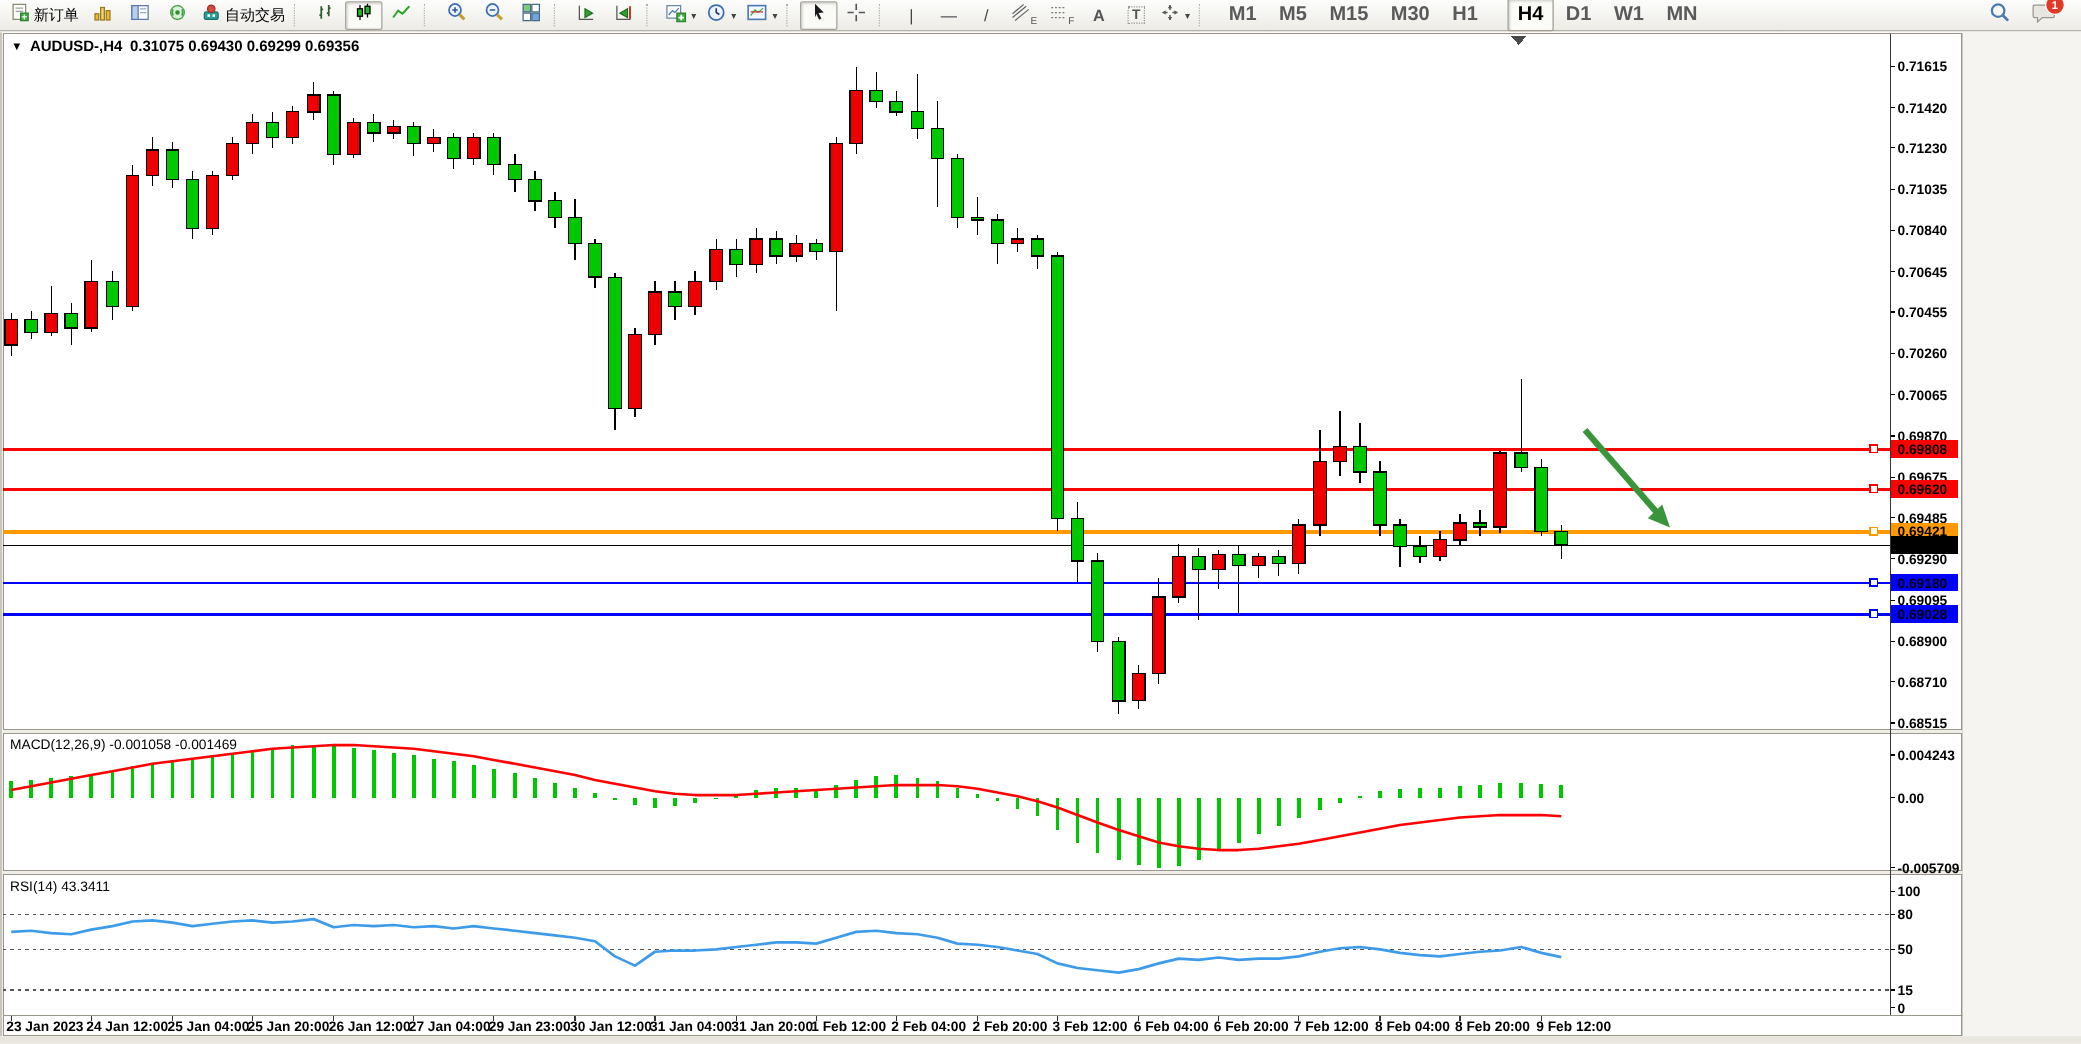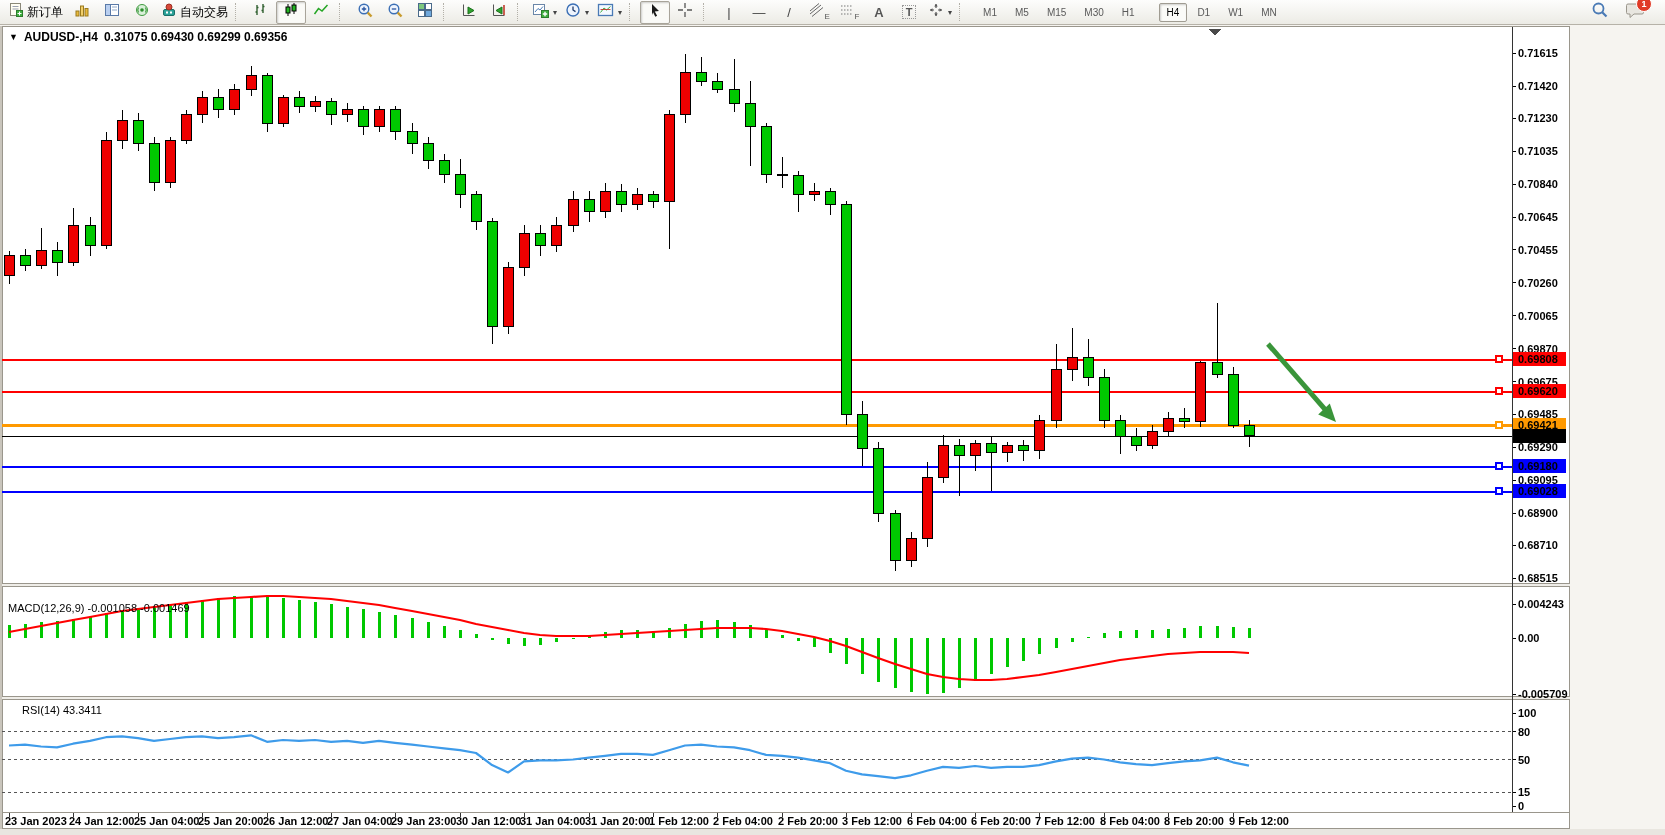--- a/index.html
+++ b/index.html
@@ -21,39 +21,39 @@
     gap:3px;padding:0 3px;border:1px solid transparent;border-radius:2px;color:#333;
   }
   .tbtn.pressed{background:#fafaf7;border:1px solid #a8a49a;box-shadow:inset 1px 1px 2px rgba(0,0,0,.18);}
   .tbtn .cnlabel{font-size:12px;color:#000;white-space:nowrap;}
   .sep{width:7px;height:18px;border-left:1px dotted #b3b0a8;margin:0 3px;}
   .caret{font-size:8px;color:#444;margin-left:1px;}
   .glyph{font-size:13px;color:#444;font-weight:bold;}
   .glyph.slim{font-weight:normal;}
   .tf-group{display:flex;align-items:center;margin-left:4px;}
   .tf{
-    font-size:10px;font-weight:normal;color:#5a5a5a;padding:3px 7px;margin:0 1px;
+    font-size:16px;font-weight:bold;color:#5a5a5a;padding:3px 7px;margin:0 1px;
     border:1px solid transparent;border-radius:2px;
   }
   .tf.active{color:#000;background:#fbfbf8;border:1px solid #a09c92;box-shadow:inset 1px 1px 2px rgba(0,0,0,.18);margin-left:15px;}
   .tb-right{margin-left:auto;display:flex;align-items:center;gap:16px;padding-right:16px;}
   .chat-wrap{position:relative;}
   .badge{
     position:absolute;top:-5px;right:-7px;background:#e03a26;color:#fff;
     border-radius:50%;width:14px;height:14px;font-size:9px;font-weight:bold;
     display:flex;align-items:center;justify-content:center;border:1px solid #fff;
   }
   
   .chart-area{position:absolute;left:2px;top:26px;width:1568px;height:803px;background:#fff;}
   .overlay{position:absolute;pointer-events:none;color:#000;white-space:nowrap;}
   .title-overlay{left:7px;top:4px;font-size:12px;font-weight:bold;display:flex;align-items:center;gap:6px;pointer-events:auto;}
   .title-overlay .tri{font-size:9px;}
   .pane-label{font-size:11px;}
-  .macd-label-pos{left:6px;top:576px;}
-  .rsi-label-pos{left:20px;top:678px;}
+  .macd-label-pos{left:6px;top:564px;}
+  .rsi-label-pos{left:6px;top:678px;}
   svg text{font-family:"Liberation Sans",sans-serif;font-weight:bold;font-size:11px;fill:#000;}
   .bottom-strip{position:absolute;left:0;top:829px;width:1665px;height:6px;background:#e9e6e0;}
   .left-edge{position:absolute;left:0;top:26px;width:2px;height:803px;background:#c9c5bc;}
 </style>
 </head>
 <body>
 
 <div class="toolbar">
   <div class="tbtn">
     <span>

